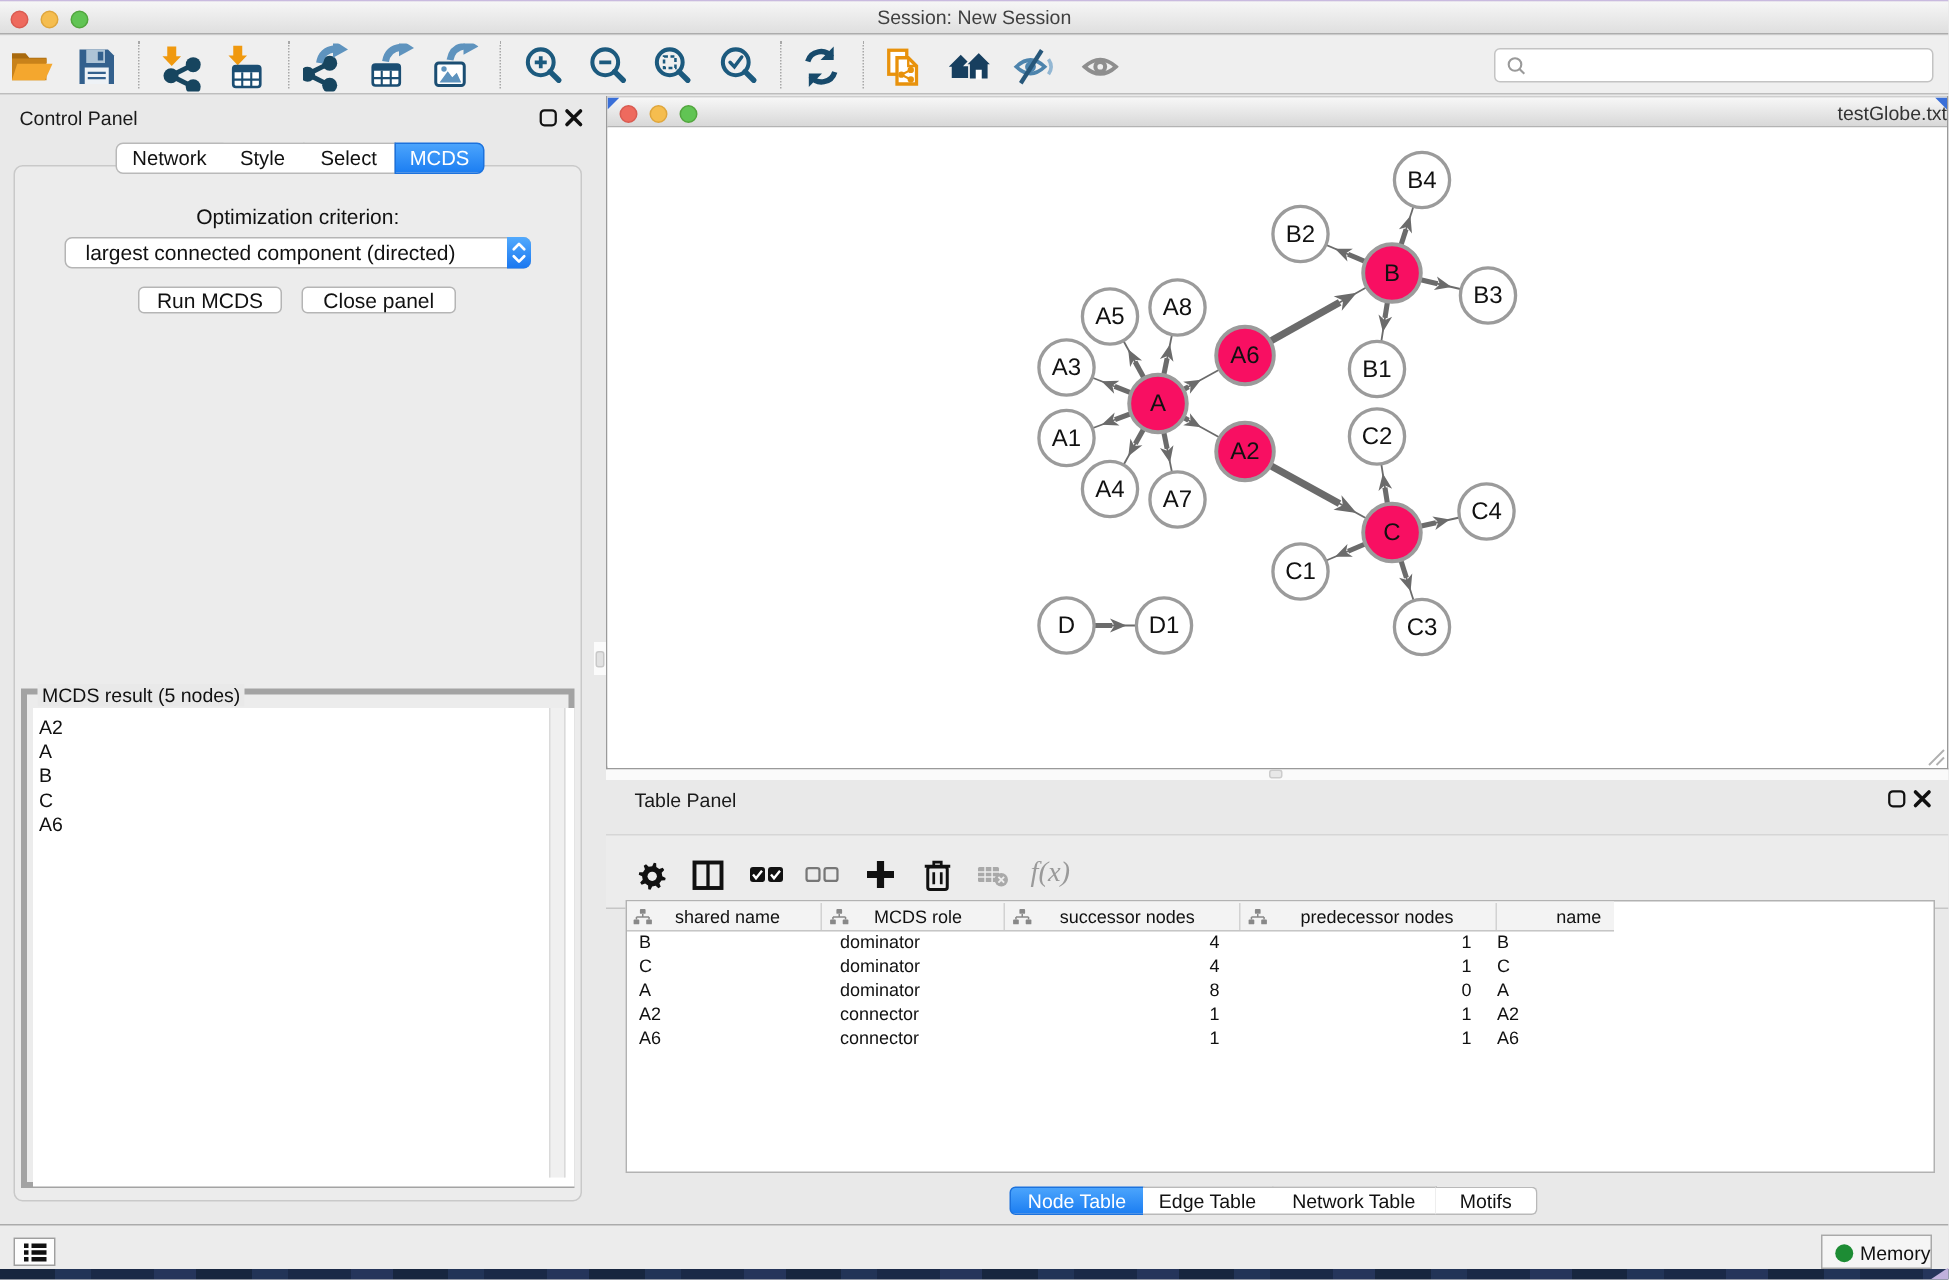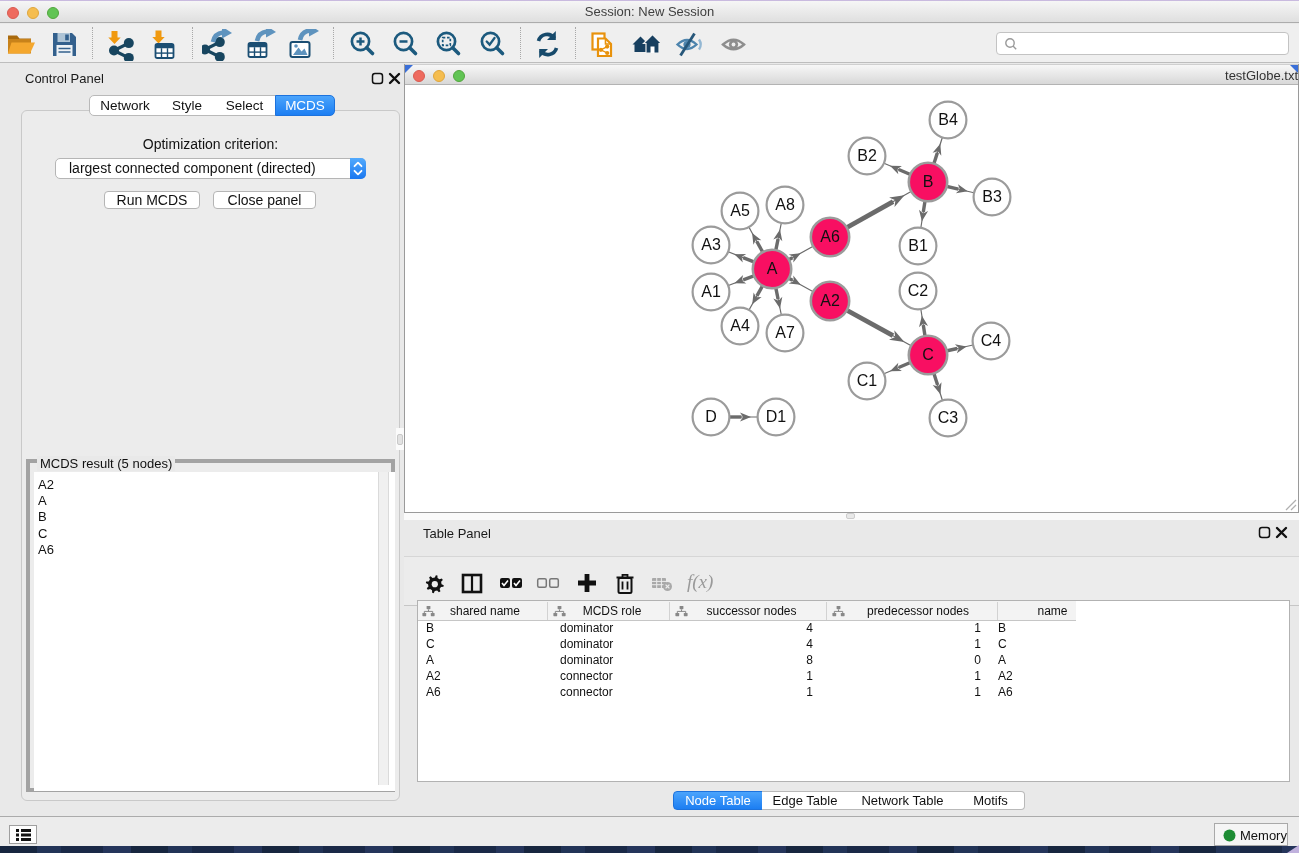--- a/index.html
+++ b/index.html
@@ -8,21 +8,21 @@
 .tl { border-radius:50%; width:12px; height:12px; position:absolute; top:6px; }
 #titlebar { left:0; top:1px; width:1299px; height:22px;
   background:linear-gradient(#f6f6f6,#dfdfdf); border-bottom:1px solid #acacac;
   text-align:center; font-size:13px; color:#404040; line-height:22px; }
 #toolbar { left:0; top:24px; width:1299px; height:39px; background:#efefef; border-bottom:1px solid #bdbdbd; }
 .sep { position:absolute; top:3px; height:32px; width:0; border-left:1px dotted #a8a8a8; }
 .ticon { position:absolute; top:4px; }
 #searchbox { position:absolute; left:996px; top:8px; width:293px; height:23px; background:#fff;
   border:1px solid #c3c3c3; border-radius:4px; }
 
-#cpanel { left:12px; top:64px; width:397px; height:564px; background:#e9e9e9;padding-left:24px; }
+#cpanel { left:0; top:64px; width:397px; height:564px; background:#e9e9e9;padding-left:24px; }
 #cp-title { position:absolute; left:13px; top:7px; font-size:13px; color:#1a1a1a; }
 .winbtn { position:absolute; top:8px; }
 #cp-inner { position:absolute; left:9px; top:46px; width:379px; height:691px;
   background:#ececec; border:1px solid #c9c9c9; border-radius:6px; }
 .tabseg { position:absolute; top:31px; height:21px; font-size:13.5px; text-align:center;
   line-height:20px; background:#fff; border:1px solid #b9b9b9; color:#111; z-index:5; }
 .tabsel { background:linear-gradient(#4ba4fc,#1c7ef2); color:#fff; border-color:#1c72dd; }
 #optlabel { position:absolute; left:0; top:72px; width:397px; text-align:center; font-size:14px; color:#111; }
 #combo { position:absolute; left:43px; top:94px; width:311px; height:21px; background:#fff;
   border:1px solid #b5b5b5; border-radius:5px; font-size:14px; color:#111; line-height:19px; padding-left:13px; }

